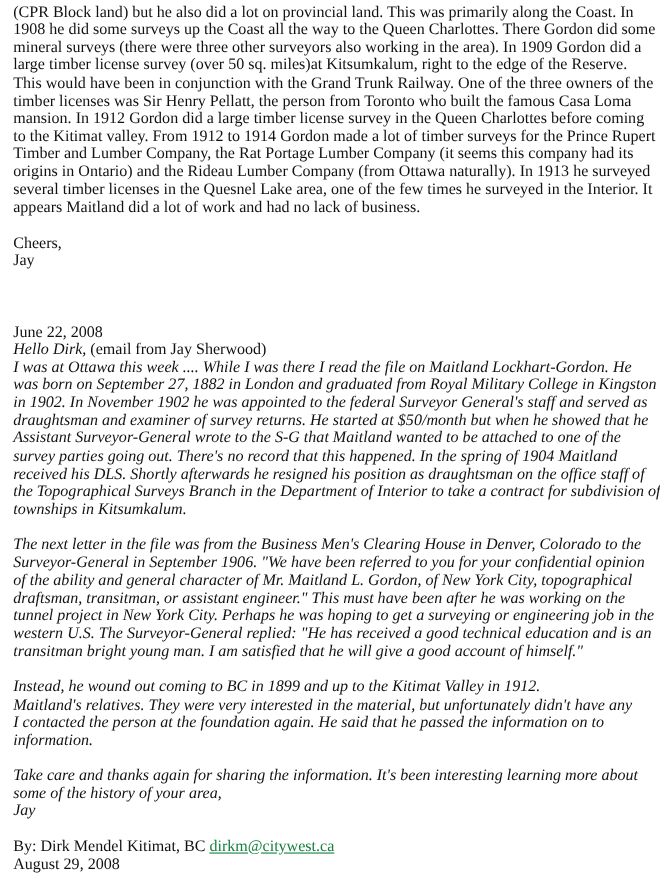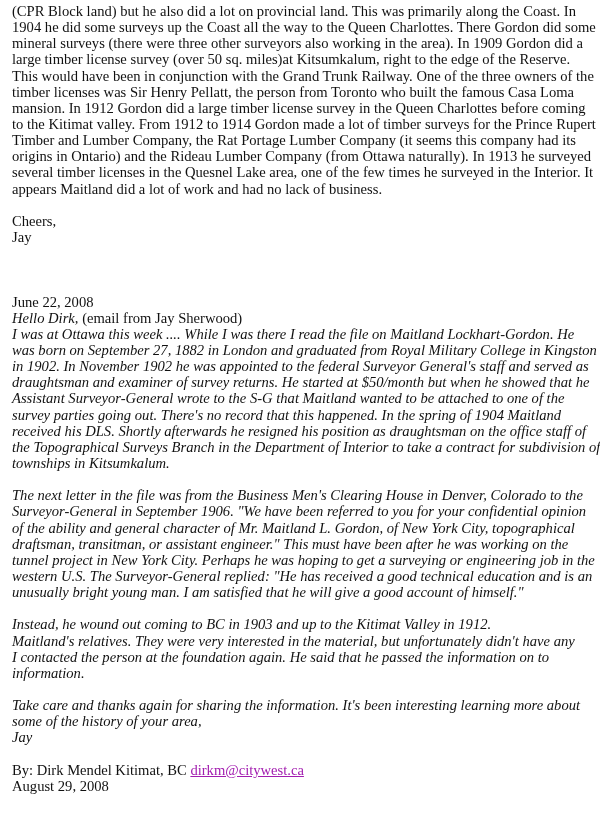--- a/index.html
+++ b/index.html
@@ -3,31 +3,31 @@
   <meta charset="utf-8">
   <style>
     html, body { margin: 0; padding: 0; background: #ffffff; }
     body { width: 600px; height: 814px; overflow: hidden; position: relative;
       font-family: "Liberation Serif", serif; font-size: 14.6px; color: #111111; }
     .page { position: absolute; left: 12px; top: 3px; width: 585px; }
     .line { display: block; height: 16.15px; line-height: 16.15px; white-space: nowrap; }
     .it { font-style: italic; }
     .gap { display: block; height: 16.15px; }
     .gap2 { display: block; height: 32.3px; }
-    a.email { color: #a21caf; text-decoration: underline; text-align: center; }
+    a.email { color: #15803d; text-decoration: underline; text-align: center; }
     .footer { position: absolute; left: 0; width: 557px; top: 816px; text-align: center;
       font-size: 17px; line-height: 16px; }
   </style>
 </head>
 <body>
 
 <div class="page">
   <div>
     <span class="line">(CPR Block land) but he also did a lot on provincial land.  This was primarily along the Coast.  In</span>
-    <span class="line">1904 he did some surveys up the Coast all the way to the Queen Charlottes.  There Gordon did some</span>
+    <span class="line">1908 he did some surveys up the Coast all the way to the Queen Charlottes.  There Gordon did some</span>
     <span class="line">mineral surveys (there were three other surveyors also working in the area). In 1909 Gordon did a</span>
     <span class="line">large timber license survey (over 50 sq. miles)at Kitsumkalum, right to the edge of the Reserve.</span>
     <span class="line">This would have been in conjunction with the Grand Trunk Railway.  One of the three owners of the</span>
     <span class="line">timber licenses was Sir Henry Pellatt, the person from Toronto who built the famous Casa Loma</span>
     <span class="line">mansion.  In 1912 Gordon did a large timber license survey in the Queen Charlottes before coming</span>
     <span class="line">to the Kitimat valley.  From 1912 to 1914 Gordon made a lot of timber surveys for the Prince Rupert</span>
     <span class="line">Timber and Lumber Company, the Rat Portage Lumber Company (it seems this company had its</span>
     <span class="line">origins in Ontario) and the Rideau Lumber Company (from Ottawa naturally).  In 1913 he surveyed</span>
     <span class="line">several timber licenses in the Quesnel Lake area, one of the few times he surveyed in the Interior.  It</span>
     <span class="line">appears Maitland did a lot of work and had no lack of business.</span>
@@ -55,25 +55,25 @@
       <span class="line">townships in Kitsumkalum.</span>
     </div>
     <span class="gap"></span>
     <div class="it">
       <span class="line">The next letter in the file was from the Business Men's Clearing House in Denver, Colorado to the</span>
       <span class="line">Surveyor-General in September 1906.  "We have been referred to you for your confidential opinion</span>
       <span class="line">of the ability and general character of Mr. Maitland L. Gordon, of New York City, topographical</span>
       <span class="line">draftsman, transitman, or assistant engineer."  This must have been after he was working on the</span>
       <span class="line">tunnel project in New York City.  Perhaps he was hoping to get a surveying or engineering job in the</span>
       <span class="line">western U.S.  The Surveyor-General replied: "He has received a good technical education and is an</span>
-      <span class="line">unusually bright young man.  I am satisfied that he will give a good account of  himself."</span>
+      <span class="line">transitman bright young man.  I am satisfied that he will give a good account of  himself."</span>
     </div>
     <span class="gap"></span>
     <div class="it">
-      <span class="line">Instead, he wound out coming to BC in 1903 and up to the Kitimat Valley in 1912.</span>
+      <span class="line">Instead, he wound out coming to BC in 1899 and up to the Kitimat Valley in 1912.</span>
       <span class="line">Maitland's relatives.  They were very interested in the material, but unfortunately didn't have any</span>
       <span class="line">I contacted the person at the foundation again.  He said that he passed the information on to</span>
       <span class="line">information.</span>
     </div>
     <span class="gap"></span>
     <div class="it">
       <span class="line">Take care and thanks again for sharing the information.  It's been interesting learning more about</span>
       <span class="line">some of the history of your area,</span>
       <span class="line">Jay</span>
     </div>

